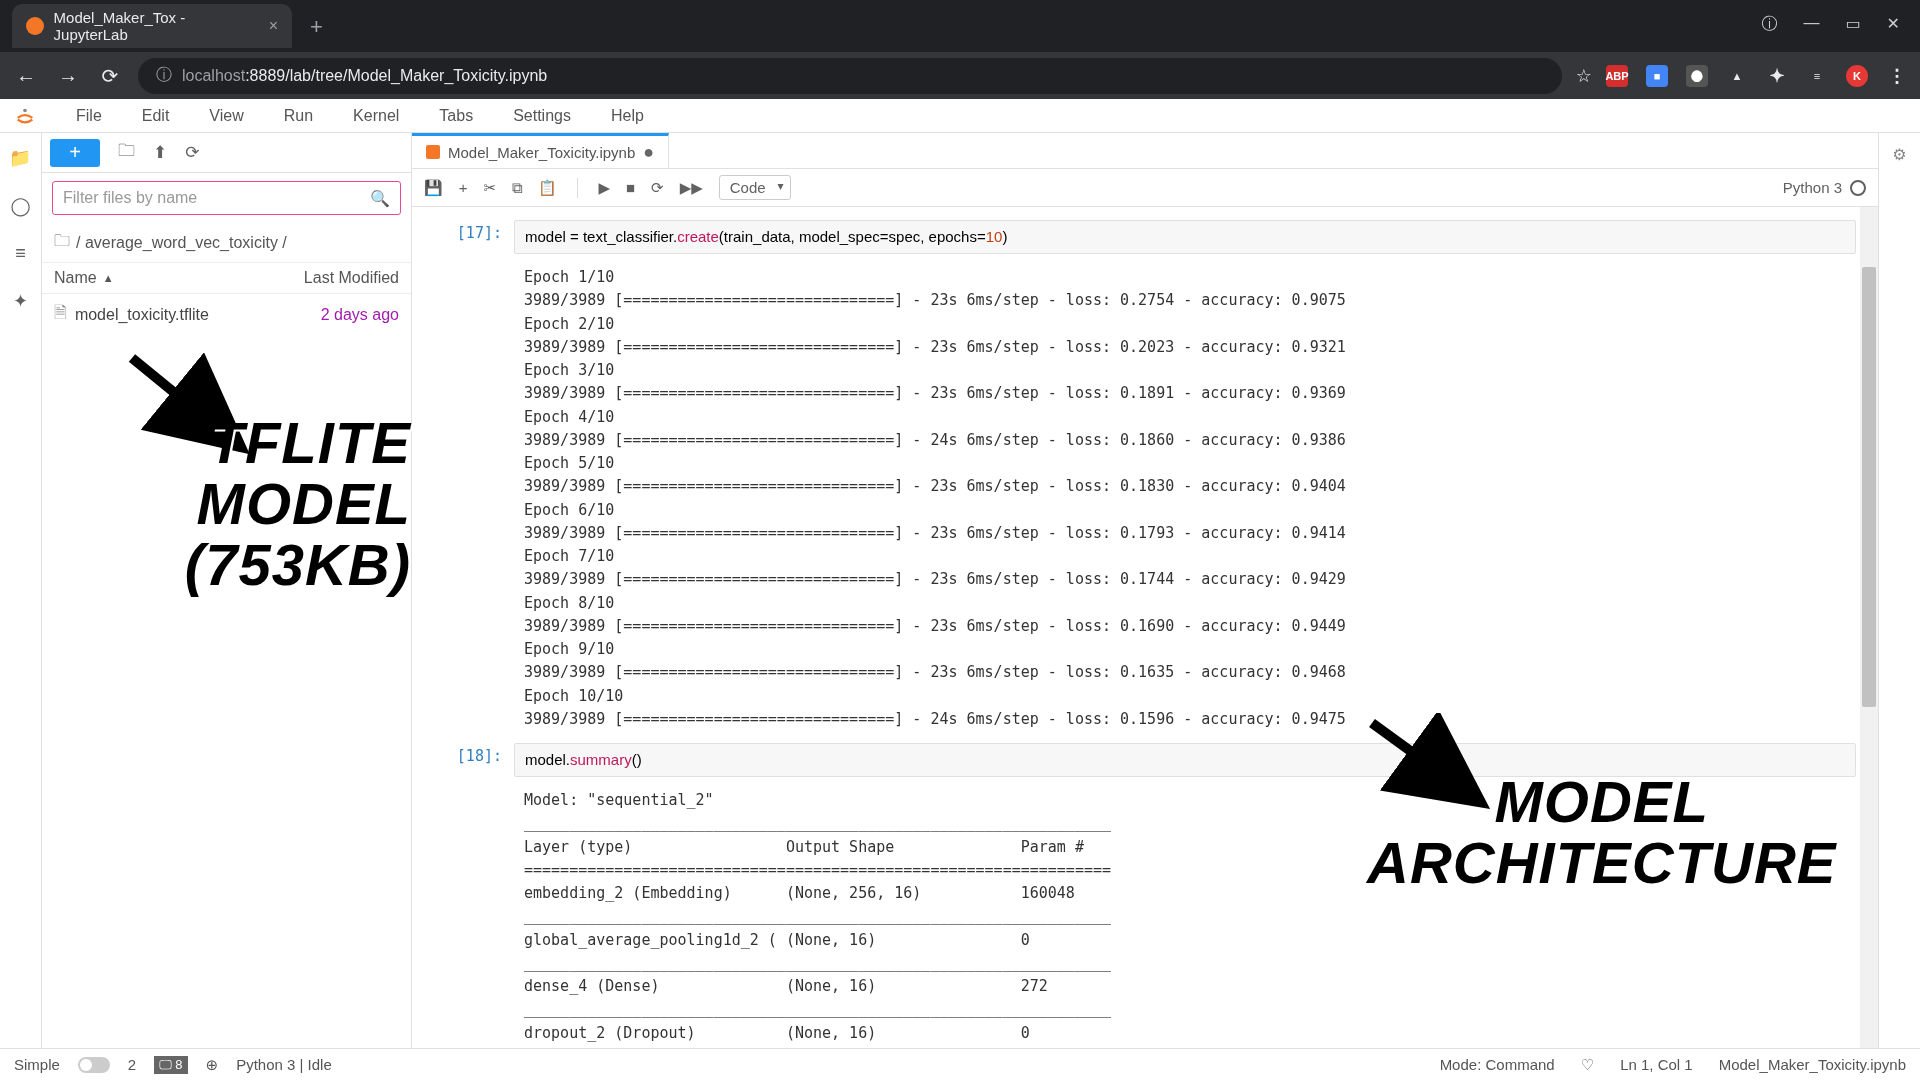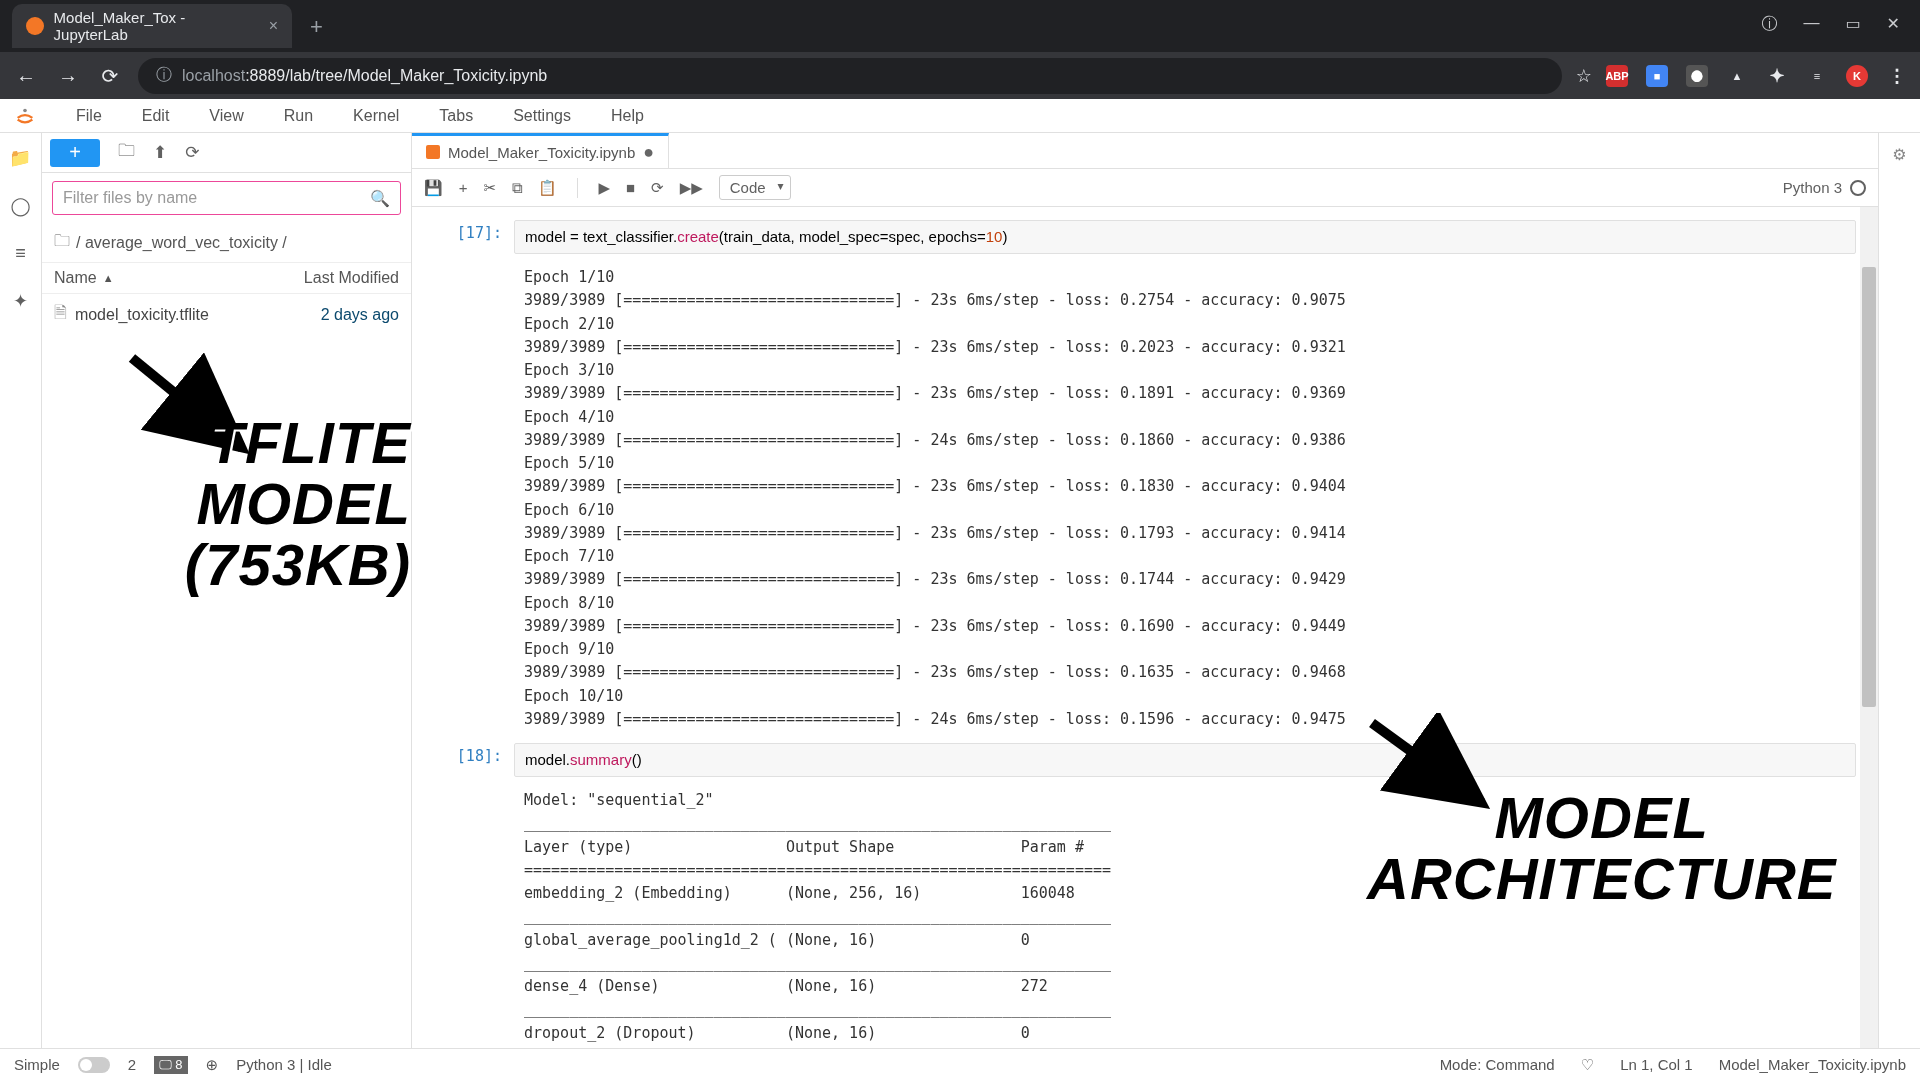--- a/index.html
+++ b/index.html
@@ -42,21 +42,21 @@
 
 .breadcrumb-row { padding: 6px 12px; display: flex; align-items: center; gap: 6px; font-size: 16px; color: #555; }
 .breadcrumb-row .folder-ic { color: #616161; }
 
 .file-header { display: flex; padding: 6px 12px; font-size: 16px; color: #555; border-bottom: 1px solid #eee; border-top: 1px solid #eee; }
 .file-header .col-name { flex: 1; display: flex; align-items: center; gap: 6px; }
 .file-header .col-mod { text-align: right; }
 
 .file-row { display: flex; padding: 7px 12px; font-size: 16px; color: #444; align-items: center; }
 .file-row .fr-icon { color: #888; margin-right: 8px; }
-.file-row .fr-mod { margin-left: auto; color: #0c4a6e; }
+.file-row .fr-mod { margin-left: auto; color: #a21caf; }
 
 .annotation1 { position: absolute; top: 280px; left: 30px; font-family: Impact, "Arial Black", sans-serif; font-size: 58px; font-weight: 900; text-align: right; line-height: 1.05; color: #000; text-shadow: 2px 2px 0 #fff; letter-spacing: 1px; font-style: italic; }
 .arrow1 { position: absolute; top: 215px; left: 80px; }
 
 
 .notebook-area { flex: 1; display: flex; flex-direction: column; position: relative; background: #fff; }
 .notebook-tabs { height: 36px; display: flex; border-bottom: 1px solid #e0e0e0; align-items: stretch; }
 .nb-tab { display: flex; align-items: center; padding: 0 14px; gap: 8px; font-size: 15px; color: #555; border-right: 1px solid #e0e0e0; border-top: 3px solid #2196f3; background: #fff; }
 .nb-tab .nb-icon { width: 14px; height: 14px; background: #f37726; border-radius: 2px; }
 .nb-tab .dirty { font-size: 18px; color: #666; }
@@ -70,21 +70,21 @@
 
 .notebook-content { flex: 1; overflow-y: auto; padding: 10px 0; position: relative; }
 .cell-wrap { display: flex; padding: 3px 22px; }
 .prompt { width: 80px; text-align: right; padding-right: 12px; font-family: "Menlo", monospace; font-size: 15px; color: #307fc1; padding-top: 4px; }
 .cell-body { flex: 1; }
 .code-input { border: 1px solid #e0e0e0; background: #f7f7f7; padding: 7px 10px; font-family: "Menlo", monospace; font-size: 15px; border-radius: 2px; white-space: pre; }
 .code-output { padding: 6px 10px; font-family: "Menlo", monospace; font-size: 15px; white-space: pre; color: #333; line-height: 1.55; }
 .tok-call { color: #be185d; }
 .tok-num { color: #c2410c; }
 
-.annotation2 { position: absolute; top: 655px; left: 955px; font-family: Impact, "Arial Black", sans-serif; font-size: 58px; font-weight: 900; line-height: 1.05; color: #000; text-shadow: 2px 2px 0 #fff; letter-spacing: 1px; font-style: italic; text-align: center; }
+.annotation2 { position: absolute; top: 639px; left: 955px; font-family: Impact, "Arial Black", sans-serif; font-size: 58px; font-weight: 900; line-height: 1.05; color: #000; text-shadow: 2px 2px 0 #fff; letter-spacing: 1px; font-style: italic; text-align: center; }
 .arrow2 { position: absolute; top: 580px; left: 950px; }
 
 .right-rail { width: 42px; border-left: 1px solid #e0e0e0; display: flex; flex-direction: column; align-items: center; padding-top: 12px; color: #888; }
 
 
 .status-bar { height: 32px; border-top: 1px solid #e0e0e0; display: flex; align-items: center; padding: 0 14px; font-size: 15px; color: #555; gap: 18px; }
 .status-bar .toggle { width: 32px; height: 16px; background: #ccc; border-radius: 10px; position: relative; }
 .status-bar .toggle::after { content: ''; position: absolute; left: 2px; top: 2px; width: 12px; height: 12px; background: #fff; border-radius: 50%; }
 .status-bar .sb-right { margin-left: auto; display: flex; gap: 26px; align-items: center; }
 

